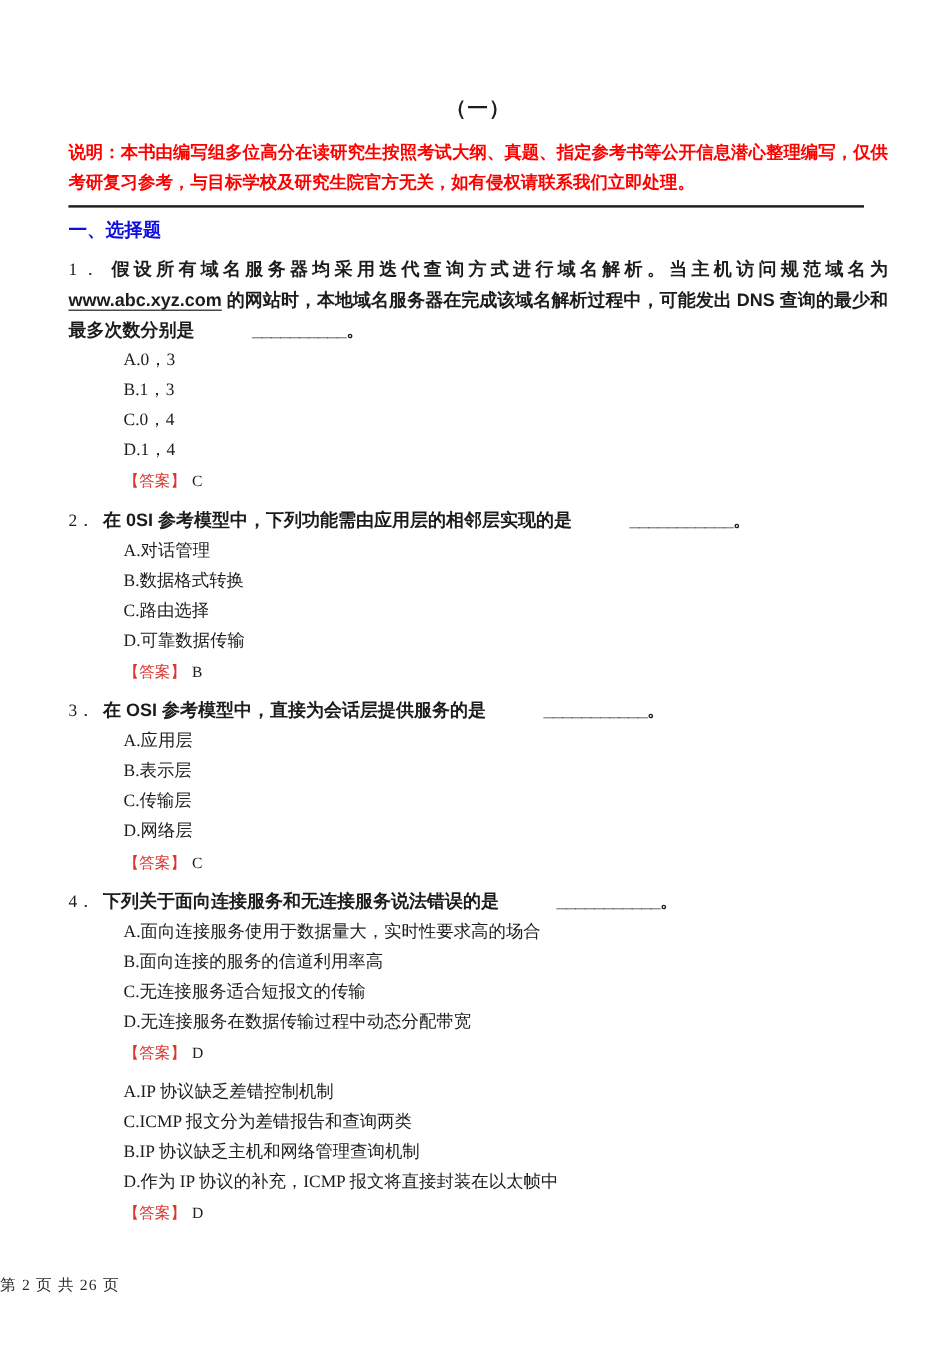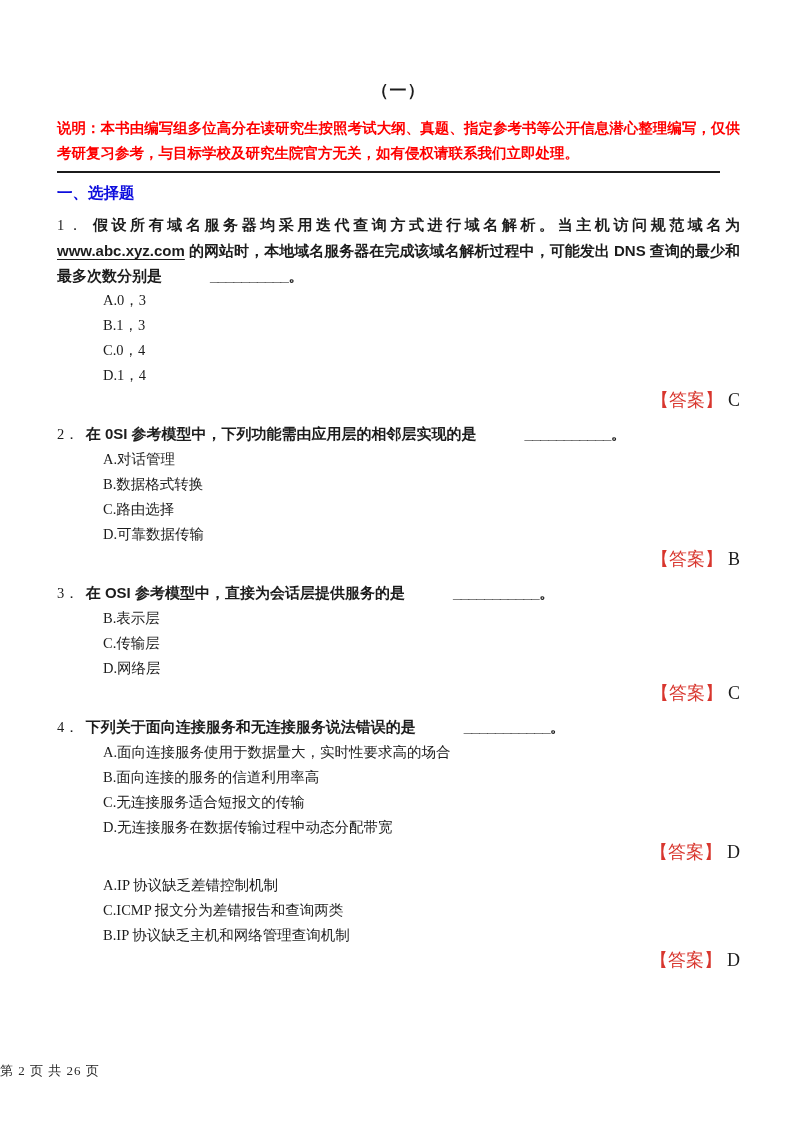--- a/index.html
+++ b/index.html
@@ -62,23 +62,22 @@
   }
   .stem-link { text-decoration: underline; text-underline-offset: 3px; }
   .blank { letter-spacing: -0.5px; margin-left: 48px; }
   .option {
     padding-left: 46px;
     font-size: 14.5px;
     line-height: 25px;
   }
   .answer {
     padding-left: 46px;
-    font-size: 18px;
+    font-size: 13px;
     line-height: 25px;
-    text-align: right;
   }
   .answer-label { color: var(--answer-red, #d8362e); }
   .answer-value { margin-left: 5px; }
   .footer {
     position: absolute;
     left: 0;
     right: 0;
     bottom: 42px;
     text-align: left;
     font-size: 13px;
@@ -122,20 +121,21 @@
     <div class="option">D.可靠数据传输</div>
     <div class="answer">
       <span class="answer-label">【答案】</span><span class="answer-value">B</span>
     </div>
   </div>
 
   <div class="question">
     <div class="stem">
       <span class="q-num">3．</span><span>在 OSI 参考模型中，直接为会话层提供服务的是</span><span class="blank">___________</span><span>。</span>
     </div>
+    <div class="option">A.应用层</div>
     <div class="option">B.表示层</div>
     <div class="option">C.传输层</div>
     <div class="option">D.网络层</div>
     <div class="answer">
       <span class="answer-label">【答案】</span><span class="answer-value">C</span>
     </div>
   </div>
 
   <div class="question">
     <div class="stem">
@@ -147,20 +147,21 @@
     <div class="option">D.无连接服务在数据传输过程中动态分配带宽</div>
     <div class="answer">
       <span class="answer-label">【答案】</span><span class="answer-value">D</span>
     </div>
   </div>
 
   <div class="question">
     <div class="option">A.IP 协议缺乏差错控制机制</div>
     <div class="option">C.ICMP 报文分为差错报告和查询两类</div>
     <div class="option">B.IP 协议缺乏主机和网络管理查询机制</div>
+    <div class="option">D.作为 IP 协议的补充，ICMP 报文将直接封装在以太帧中</div>
     <div class="answer">
       <span class="answer-label">【答案】</span><span class="answer-value">D</span>
     </div>
   </div>
 
   <div class="footer">第 2 页 共 26 页</div>
 
 </div>
 
 </body></html>

